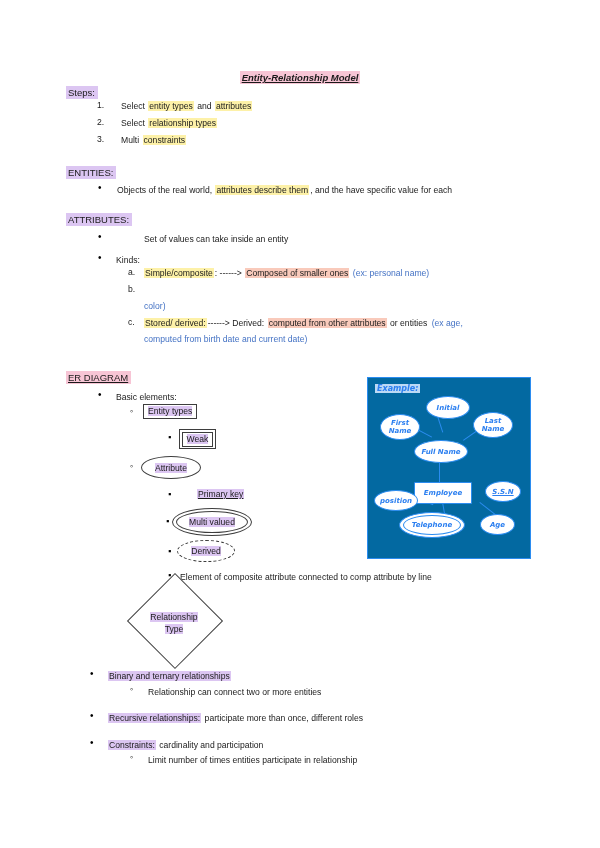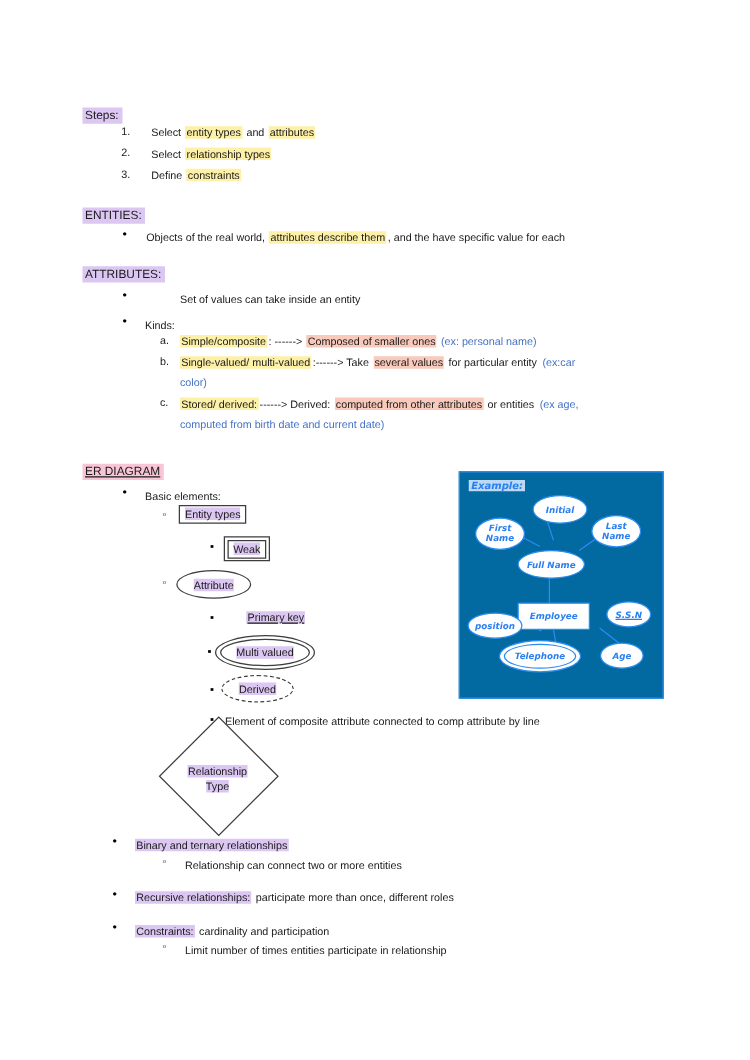--- a/index.html
+++ b/index.html
@@ -166,38 +166,41 @@
     transform-origin: 0 0;
     z-index: 1;
   }
   .ex-underline { text-decoration: underline; }
 </style>
 </head>
 <body>
 
 <div class="page">
 
+  <div class="doc-title">
+    <span class="hl-pink">Entity-Relationship Model</span>
+  </div>
 
   <div class="blk heading" style="left:66px; top:86px;">
     <span class="hl-purple">Steps:</span>
   </div>
 
   <div class="num" style="left:97px; top:100px;">1.</div>
   <div class="line" style="left:120px; top:100px;">
     <em>Select </em><em class="hl-yellow">entity types</em><em> and </em><em class="hl-yellow">attributes</em>
   </div>
 
   <div class="num" style="left:97px; top:117px;">2.</div>
   <div class="line" style="left:120px; top:117px;">
     <em>Select </em><em class="hl-yellow">relationship types</em>
   </div>
 
   <div class="num" style="left:97px; top:134px;">3.</div>
   <div class="line" style="left:120px; top:134px;">
-    <em>Define </em><em class="hl-yellow">constraints</em>
+    <em>Multi </em><em class="hl-yellow">constraints</em>
   </div>
 
   <div class="blk heading" style="left:66px; top:166px;">
     <span class="hl-purple">ENTITIES:</span>
   </div>
   <div class="bullet-dot" style="left:98px; top:182px;"></div>
   <div class="line" style="left:116px; top:184px;">
     <em>Objects of the real world, </em><em class="hl-yellow">attributes describe them</em><em>, and the have specific value for each</em>
   </div>
 
@@ -208,23 +211,20 @@
   <div class="line" style="left:116px; top:233px;margin-left:28px;">Set of values can take inside an entity</div>
   <div class="bullet-dot" style="left:98px; top:252px;"></div>
   <div class="line" style="left:116px; top:254px;">Kinds:</div>
 
   <div class="num" style="left:128px; top:267px;">a.</div>
   <div class="line" style="left:144px; top:267px;">
     <em class="hl-yellow">Simple/composite</em><em>: ------&gt; </em><em class="hl-salmon">Composed of smaller ones</em><em class="blue-txt"> (ex: personal name)</em>
   </div>
 
   <div class="num" style="left:128px; top:284px;">b.</div>
-  <div class="line" style="left:144px; top:284px;">
-    <em class="hl-yellow">Single-valued/ multi-valued</em><em>:------&gt; Take </em><em class="hl-salmon">several values</em><em> for particular entity </em><em class="blue-txt">(ex:car</em>
-  </div>
   <div class="line blue-txt" style="left:144px; top:300px;">color)</div>
 
   <div class="num" style="left:128px; top:317px;">c.</div>
   <div class="line" style="left:144px; top:317px;">
     <em class="hl-yellow">Stored/ derived:</em><em>------&gt; Derived: </em><em class="hl-salmon">computed from other attributes</em><em> or entities </em><em class="blue-txt">(ex age,</em>
   </div>
   <div class="line blue-txt" style="left:144px; top:333px;">computed from birth date and current date)</div>
 
   <div class="blk heading underline" style="left:66px; top:371px;">
     <span class="hl-pink">ER DIAGRAM</span>

